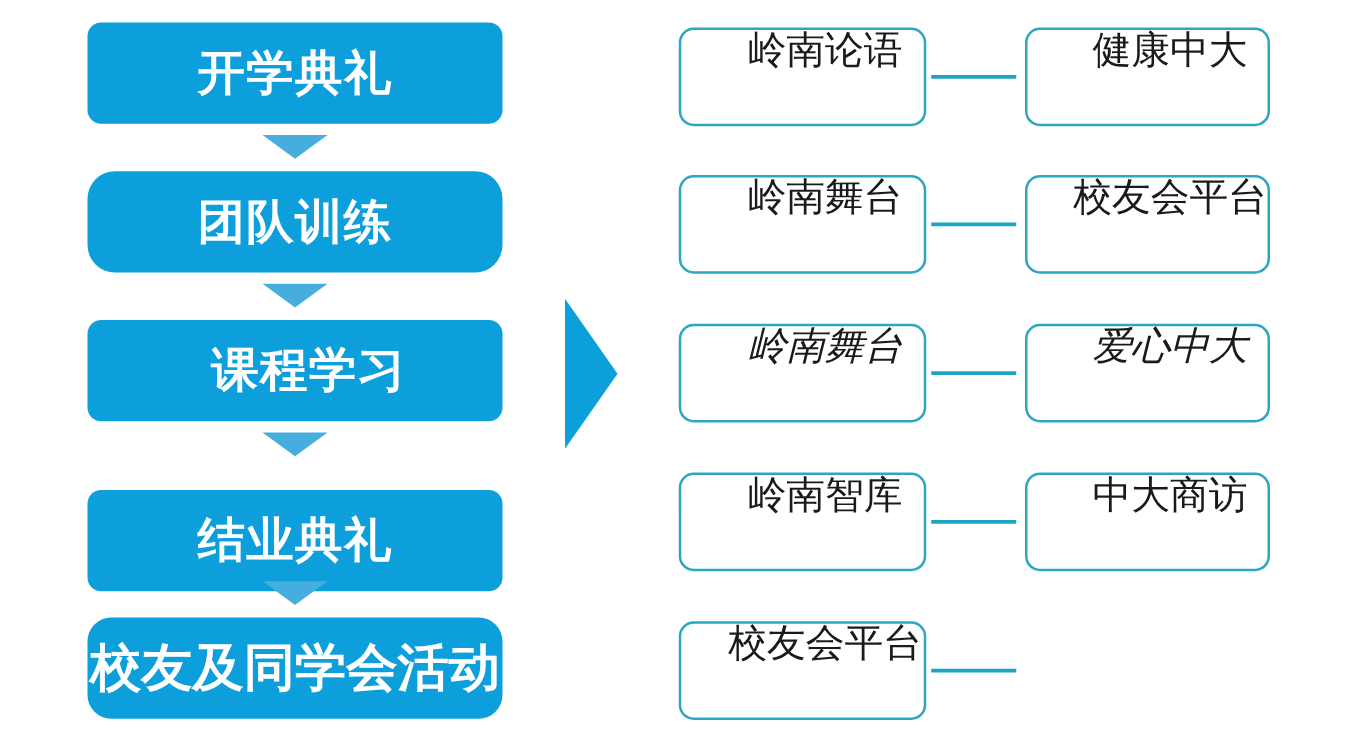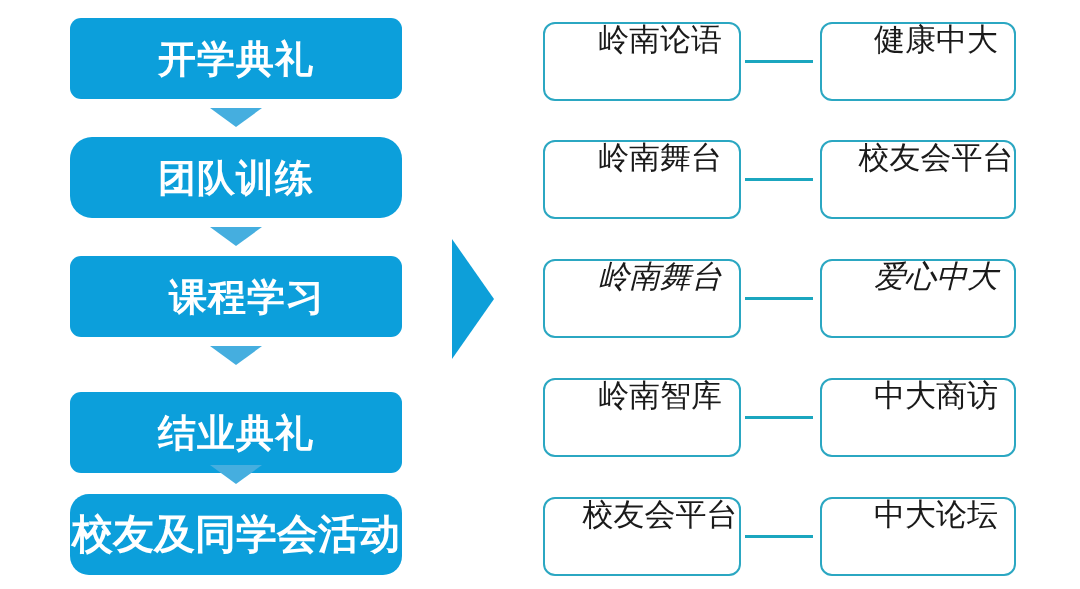--- a/index.html
+++ b/index.html
@@ -222,20 +222,17 @@
       <div class="pair-box right-box">
         <span class="pair-label">中大商访</span>
       </div>
     </div>
 
     <div class="pair-row" style="top:475px;">
       <div class="pair-box left-box">
         <span class="pair-label">校友会平台</span>
       </div>
       <div class="pair-connector"></div>
-      <div class="pair-box right-box">
-        <span class="pair-label">中大论坛</span>
-      </div>
     </div>
 
   </div>
 
 </div>
 
 </body></html>

